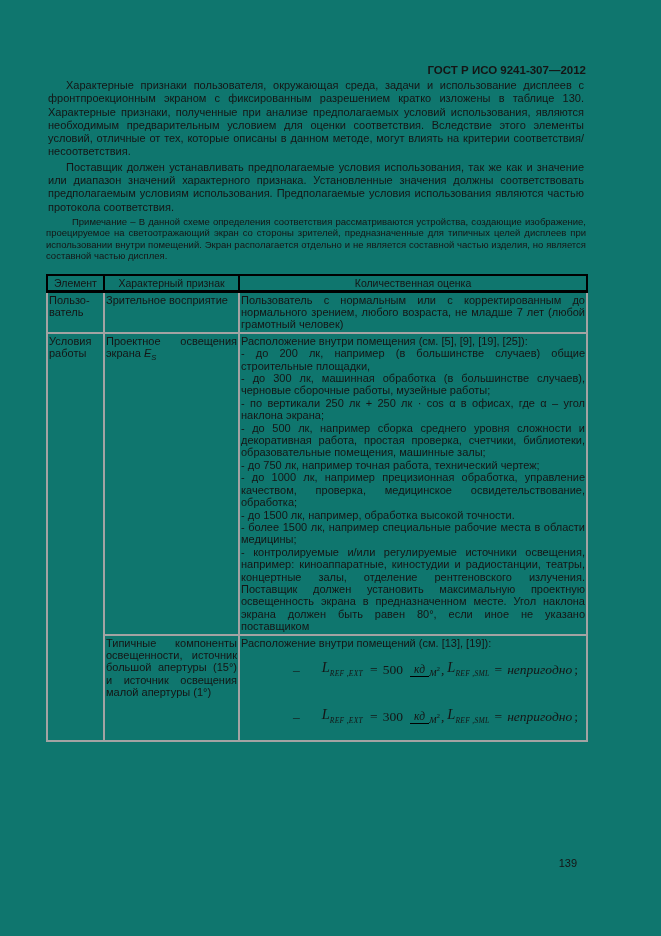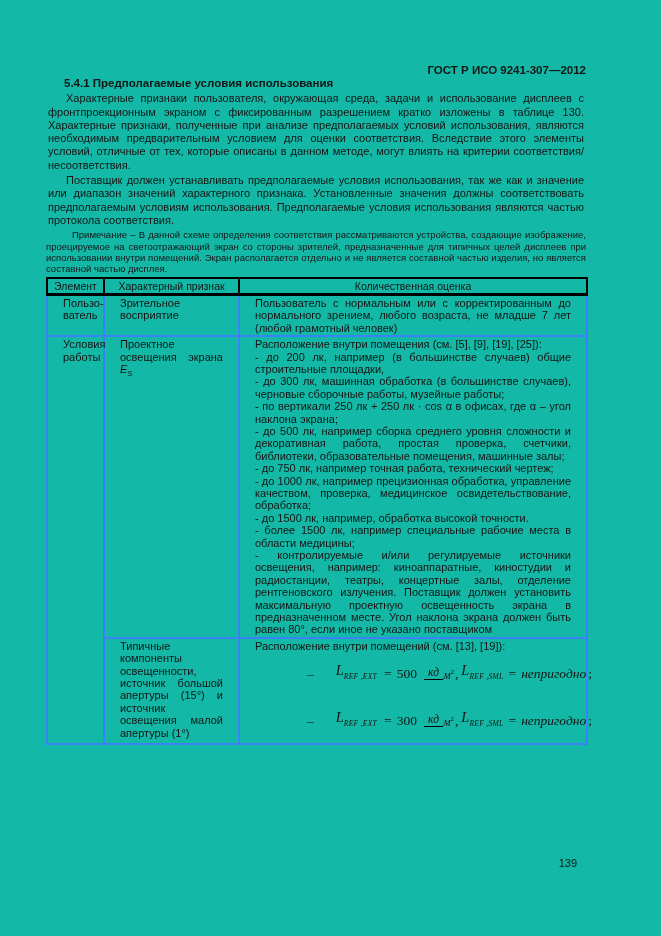--- a/index.html
+++ b/index.html
@@ -1,29 +1,29 @@
 <!DOCTYPE html>
 <html><head>
 <meta charset="utf-8">
 <style>
   html,body{margin:0;padding:0;background:#ffffff;}
-  .page{position:relative;width:661px;height:936px;background:#14b8a6;
+  .page{position:relative;width:661px;height:936px;background:#0f766e;
         font-family:"Liberation Sans",sans-serif;color:#151515;overflow:hidden;}
   .content{position:absolute;left:46px;top:0;width:540px;}
   .doc-header{padding-top:64px;text-align:right;font-weight:bold;font-size:11.5px;line-height:13px;}
   .h-bold{font-weight:bold;font-size:11.5px;line-height:13.3px;text-align:justify;text-indent:18px;margin:0;}
   .h54{margin-top:8px;}
   .h541{margin-top:0;}
   .body-para{margin:2px;font-size:11px;line-height:13.3px;text-align:justify;text-indent:18px;}
   .note{margin:2px 0 0 0;font-size:9.5px;line-height:11.4px;text-align:justify;text-indent:26px;}
   .caption{margin-top:6px;font-size:11px;line-height:12.4px;text-align:justify;}
-  .tbl{border-collapse:collapse;width:540px;margin-top:2px;font-size:11px;table-layout:fixed;border-radius:29px;}
+  .tbl{border-collapse:collapse;width:540px;margin-top:12px;font-size:11px;table-layout:fixed;border-radius:29px;}
   .tbl th{border:2px solid #000;border-bottom:3px solid #000;font-weight:normal;
           font-size:10.5px;padding:1px 2px;text-align:center;line-height:12px;}
-  .tbl td{border:2px solid #3b82f6;vertical-align:top;padding:1px 15px;line-height:12.4px;}
+  .tbl td{border:2px solid #a3a3a3;vertical-align:top;padding:1px 1px;line-height:12.4px;}
   .just{text-align:justify;}
   .var{font-family:Liberation Sans, sans-serif;font-style:italic;}
   .var-sub{font-size:7.5px;}
   .formula{display:flex;align-items:center;font-family:"Liberation Serif",serif;
            font-size:13.5px;margin:12px 0 2px 52px;white-space:nowrap;}
   .formula.f2{margin-top:28px;margin-bottom:12px;}
   .fdash{margin-right:22px;}
   .fvar{font-style:italic;font-size:14.5px;}
   .fsub{font-style:italic;font-size:7.5px;letter-spacing:0.3px;}
   .feq{margin:0 5px 0 7px;}
@@ -40,21 +40,20 @@
   .page-number{position:absolute;top:857px;right:9px;font-size:11px;}
 </style>
 </head>
 <body>
 
 <div class="page">
   <div class="content">
 
     <div class="doc-header">ГОСТ Р ИСО 9241-307—2012</div>
 
-    <p class="h-bold h541">5.4.1 Предполагаемые условия использования</p>
 
     <p class="body-para">Характерные признаки пользователя, окружающая среда, задачи и использование дисплеев с фронтпроекционным экраном с фиксированным разрешением кратко изложены в таблице 130. Характерные признаки, полученные при анализе предполагаемых условий использования, являются необходимым предварительным условием для оценки соответствия. Вследствие этого элементы условий, отличные от тех, которые описаны в данном методе, могут влиять на критерии соответствия/несоответствия.</p>
     <p class="body-para">Поставщик должен устанавливать предполагаемые условия использования, так же как и значение или диапазон значений характерного признака. Установленные значения должны соответствовать предполагаемым условиям использования. Предполагаемые условия использования являются частью протокола соответствия.</p>
     <p class="note">Примечание – В данной схеме определения соответствия рассматриваются устройства, создающие изображение, проецируемое на светоотражающий экран со стороны зрителей, предназначенные для типичных целей дисплеев при использовании внутри помещений. Экран располагается отдельно и не является составной частью изделия, но является составной частью дисплея.</p>
 
 
     <table class="tbl">
       <colgroup>
         <col style="width:57px">
         <col style="width:135px">

